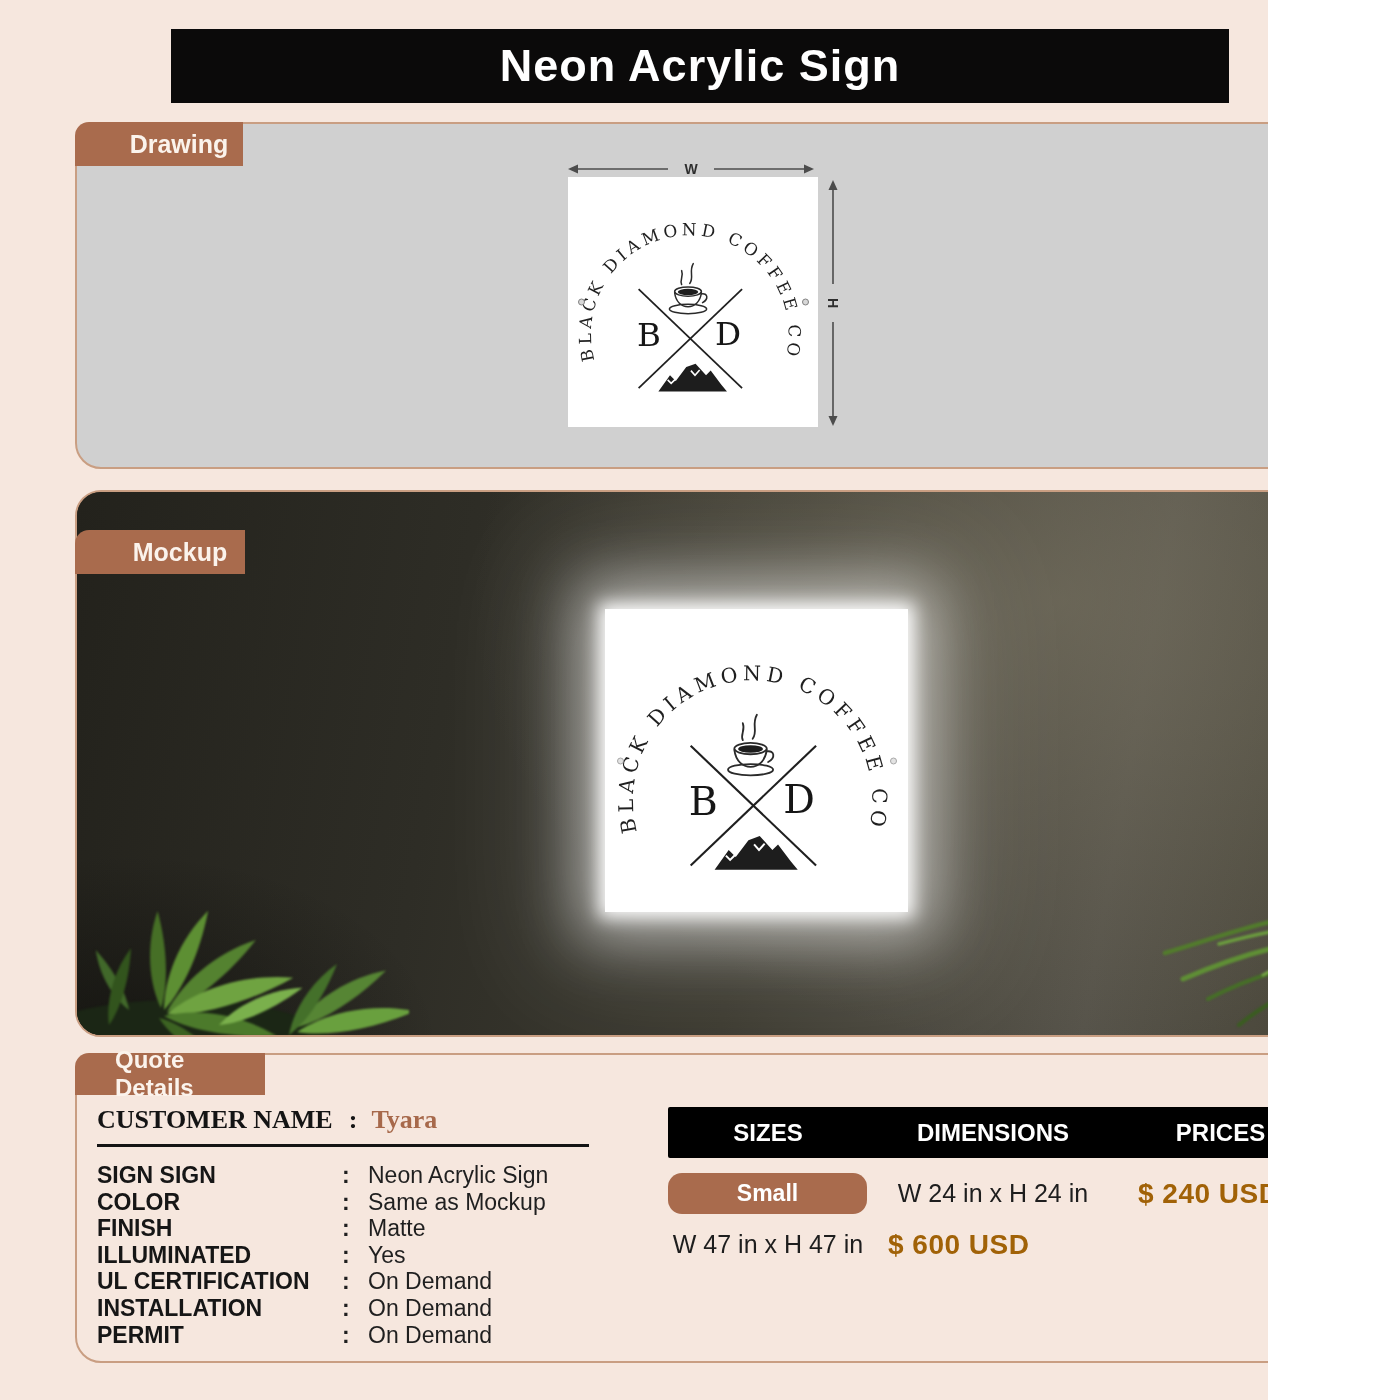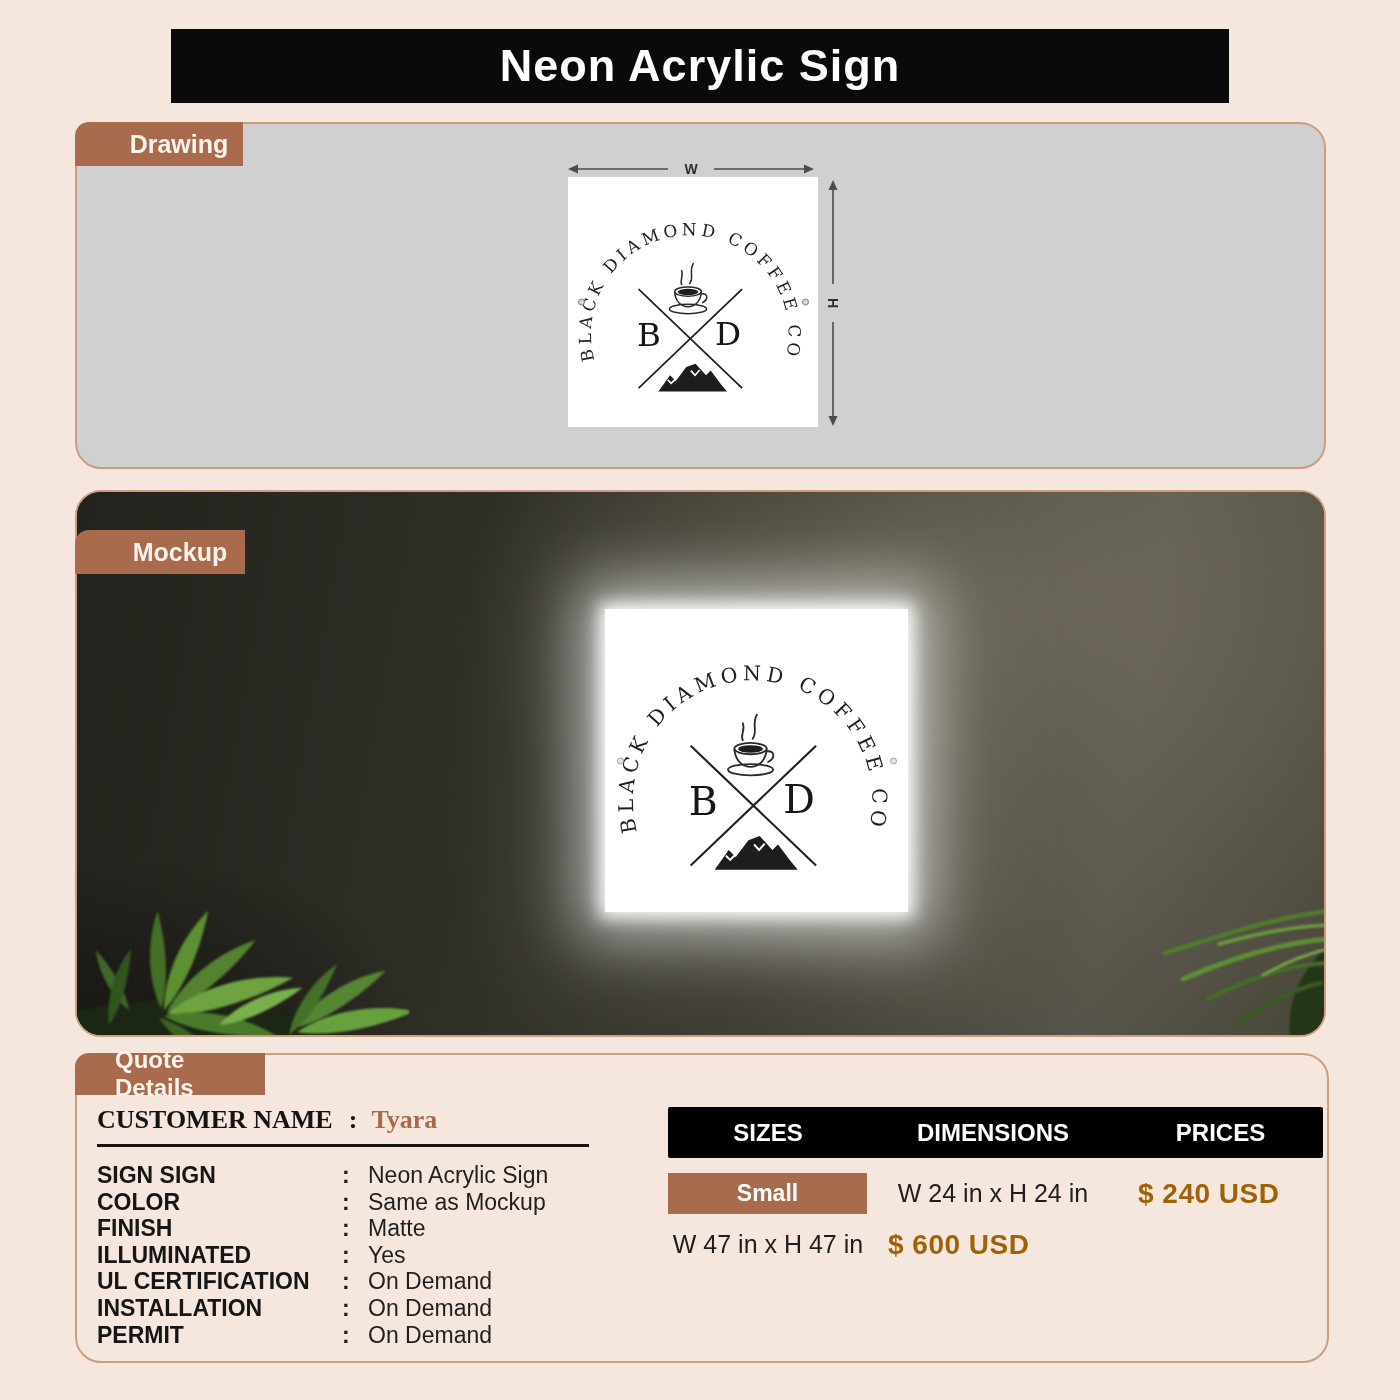--- a/index.html
+++ b/index.html
@@ -1,18 +1,18 @@
 <!DOCTYPE html>
 <html><head>
 <meta charset="utf-8">
 <style>
   * { margin:0; padding:0; box-sizing:border-box; }
   html,body { width:1400px; height:1400px; }
   body { font-family:"Liberation Sans", sans-serif; }
-  #app { position:relative; width:1400px; height:1400px; background:#f6e7de; overflow:hidden; }
+  #app { position:relative; width:1268px; height:1400px; background:#f6e7de; overflow:hidden; }
 
   
   .title-bar { position:absolute; left:171px; top:29px; width:1058px; height:74px;
     background:#0b0a0a; display:flex; align-items:center; justify-content:center; }
   .title-bar h1 { color:#ffffff; font-size:45px; font-weight:bold; letter-spacing:1px; }
 
   
   .panel { position:absolute; border:2px solid #c99e82; border-radius:26px; }
   .tab { position:absolute; top:-2px; left:-2px; height:44px; background:#a96b4d;
     color:#fbf3ec; font-weight:bold; display:flex; align-items:center; justify-content:center;
@@ -74,21 +74,21 @@
   .detail-row .colon { font-weight:bold; }
 
   
   .price-table { position:absolute; left:591px; top:52px; width:655px; }
   .pt-grid { display:grid; grid-template-columns:200px 250px 205px; align-items:center; }
   .pt-header { height:51px; background:#000000; color:#ffffff; font-weight:bold;
     font-size:24px; text-align:center; border-radius:2px; }
   .pt-row { height:41px; margin-top:10px; }
   .pt-row.first { margin-top:15px; }
   .size-btn { width:199px; height:41px; background:#a96b4d; color:#ffffff; font-weight:bold; font-size:23px;
-    display:flex; align-items:center; justify-content:center; border-radius:0; cursor:pointer; }
+    display:flex; align-items:center; justify-content:center; border-radius:14px; cursor:pointer; }
   .pt-dims { text-align:center; font-size:25px; color:#1e1e1e; font-weight:500; }
   .pt-price { font-size:28px; font-weight:bold; color:#a16207; padding-left:20px; letter-spacing:0.5px; }
 </style>
 </head>
 <body>
 
 <div id="app">
 
   <header class="title-bar">
     <h1>Neon Acrylic Sign</h1>

